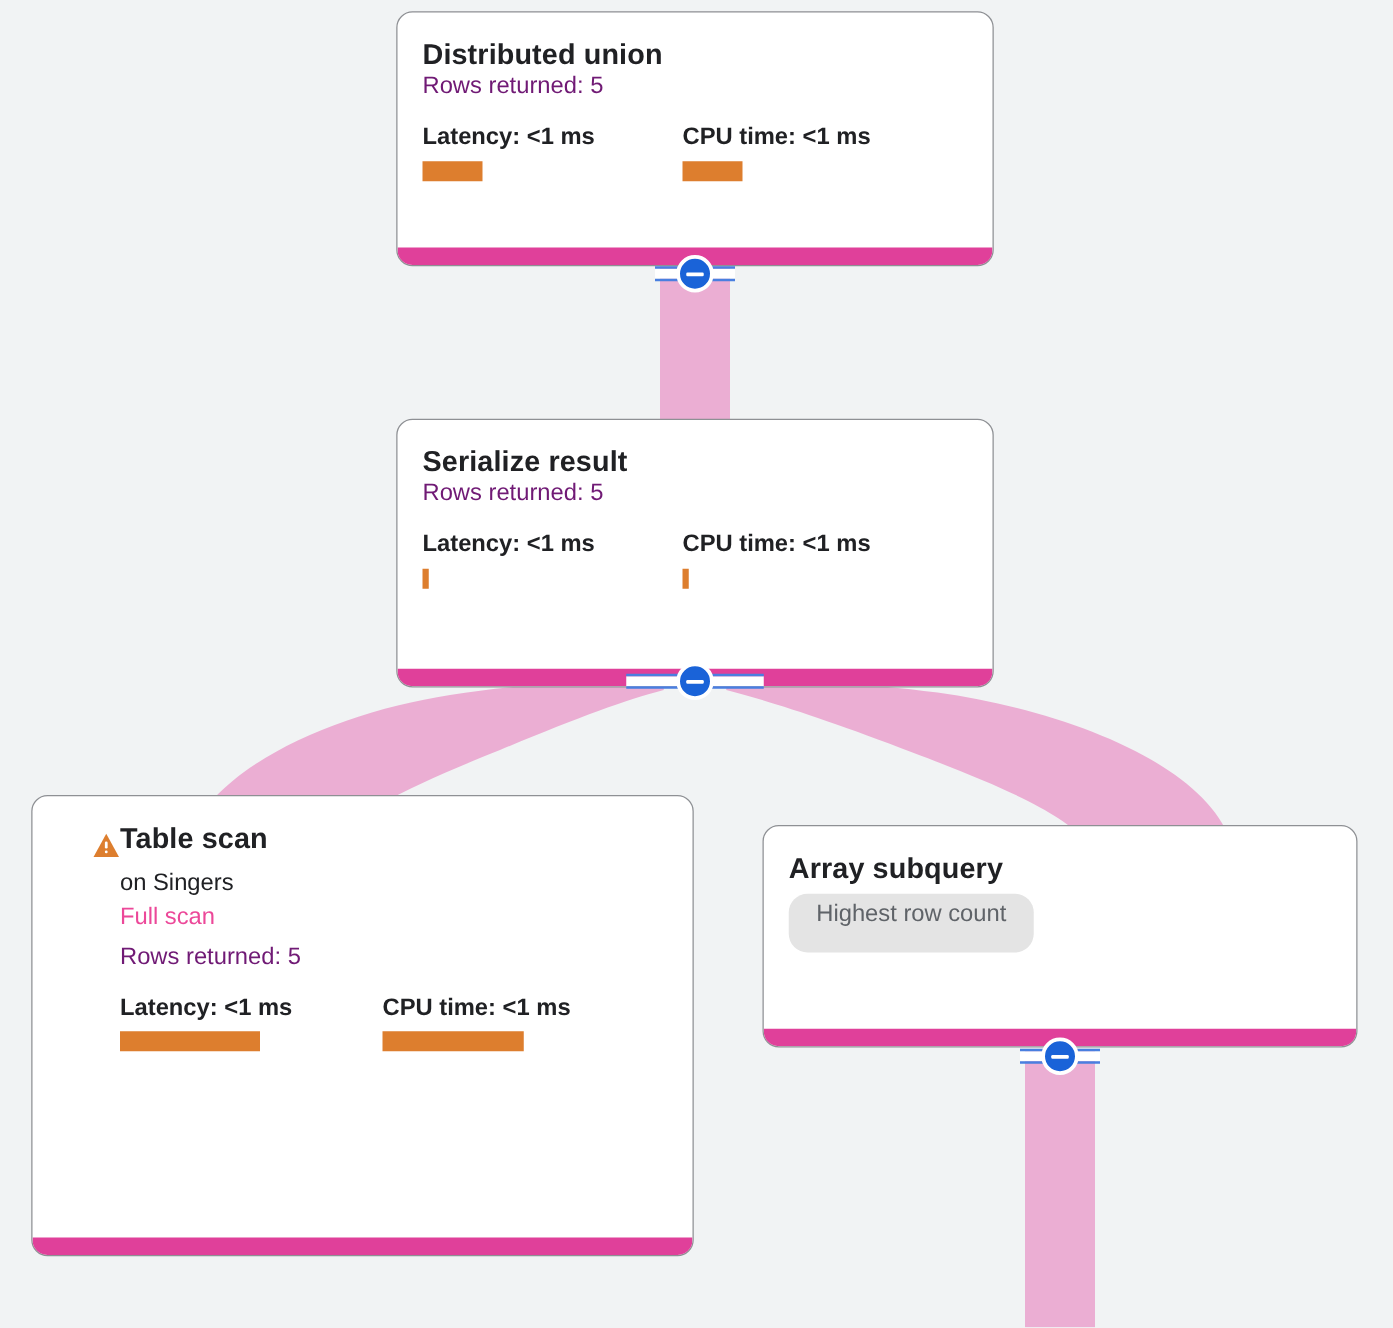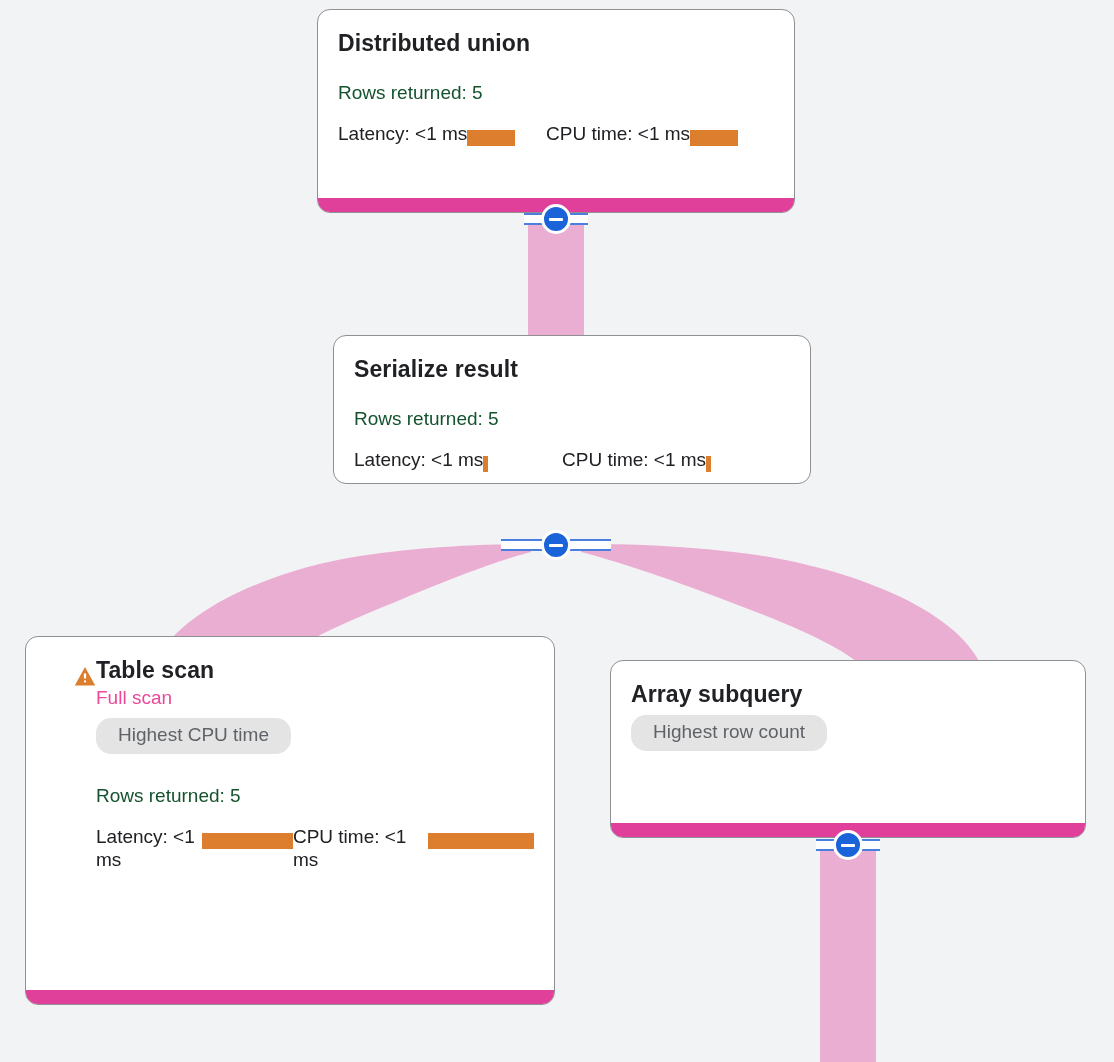--- a/index.html
+++ b/index.html
@@ -72,44 +72,45 @@
     color: #202124;
     margin-top: 12px;
     line-height: 1.25;
   }
   .node-sub.muted {
     color: #ec4899;
     margin-top: 3px;
   }
   .rows-line {
     font-size: 19px;
-    color: #14532d;
-    margin-top: 25px;
+    color: #701a75;
+    margin-top: 1px;
     line-height: 1.25;
   }
   .chips {
     margin-top: 8px;
   }
   .chip {
     display: inline-block;
     background: #e4e4e4;
     color: #5f6368;
     border-radius: 15px;
     font-size: 19px;
-    padding: 6px 22px 7px 22px;
+    padding: 6px 22px 18px 22px;
     margin-bottom: 5px;
     line-height: 1.2;
   }
   .metrics {
     display: flex;
     margin-top: 18px;
   }
   .metric {
     display: flex;
-    flex-direction: row;
+    flex-direction: column;
+    font-weight: bold;
   }
   .metric-label {
     font-size: 19px;
     color: #202124;
     line-height: 1.2;
   }
   .metric-bar {
     height: 16px;
     background: #dd7e2e;
     margin-top: 7px;
@@ -211,21 +212,21 @@
     <div class="node-footer"></div>
   </div>
 
   <div class="collapse-rails" style="left:524px; top:210px; width:64px;">
     <div class="rail-white"></div>
     <span class="r1"></span>
       <span class="r2"></span>
   </div>
   <div class="collapse-btn" style="left:541px; top:204px;"></div>
 
-  <div class="node" style="left:333px; top:335px; width:478px; height:149px;">
+  <div class="node" style="left:317px; top:335px; width:478px; height:215px;">
     <div class="node-body">
       <div class="node-title-row">
         <h2 class="node-title">Serialize result</h2>
       </div>
       <div class="rows-line">Rows returned: 5</div>
       <div class="metrics">
         <div class="metric" style="width:208px;">
           <div class="metric-label">Latency: &lt;1 ms</div>
           <div class="metric-bar" style="width:5px;"></div>
         </div>
@@ -248,23 +249,23 @@
   <div class="node" style="left:25px; top:636px; width:530px; height:369px;">
     <div class="node-body indent">
       <svg class="warn-icon" viewBox="0 0 22 21" style="position:absolute; left:48px; top:25px;">
         <path d="M11 1 L21.2 19.6 L0.8 19.6 Z" fill="#dd7e2e"></path>
         <rect x="9.9" y="7.2" width="2.2" height="5.6" rx="1" fill="#ffffff"></rect>
         <rect x="9.9" y="14.3" width="2.2" height="2.3" rx="1" fill="#ffffff"></rect>
       </svg>
       <div class="node-title-row">
         <h2 class="node-title">Table scan</h2>
       </div>
+      <div class="node-sub">on Singers</div>
       <div class="node-sub muted">Full scan</div>
       <div class="chips">
-        <div><span class="chip">Highest CPU time</span></div>
       </div>
       <div class="rows-line">Rows returned: 5</div>
       <div class="metrics">
         <div class="metric" style="width:210px;">
           <div class="metric-label">Latency: &lt;1 ms</div>
           <div class="metric-bar" style="width:112px;"></div>
         </div>
         <div class="metric">
           <div class="metric-label">CPU time: &lt;1 ms</div>
           <div class="metric-bar" style="width:113px;"></div>

